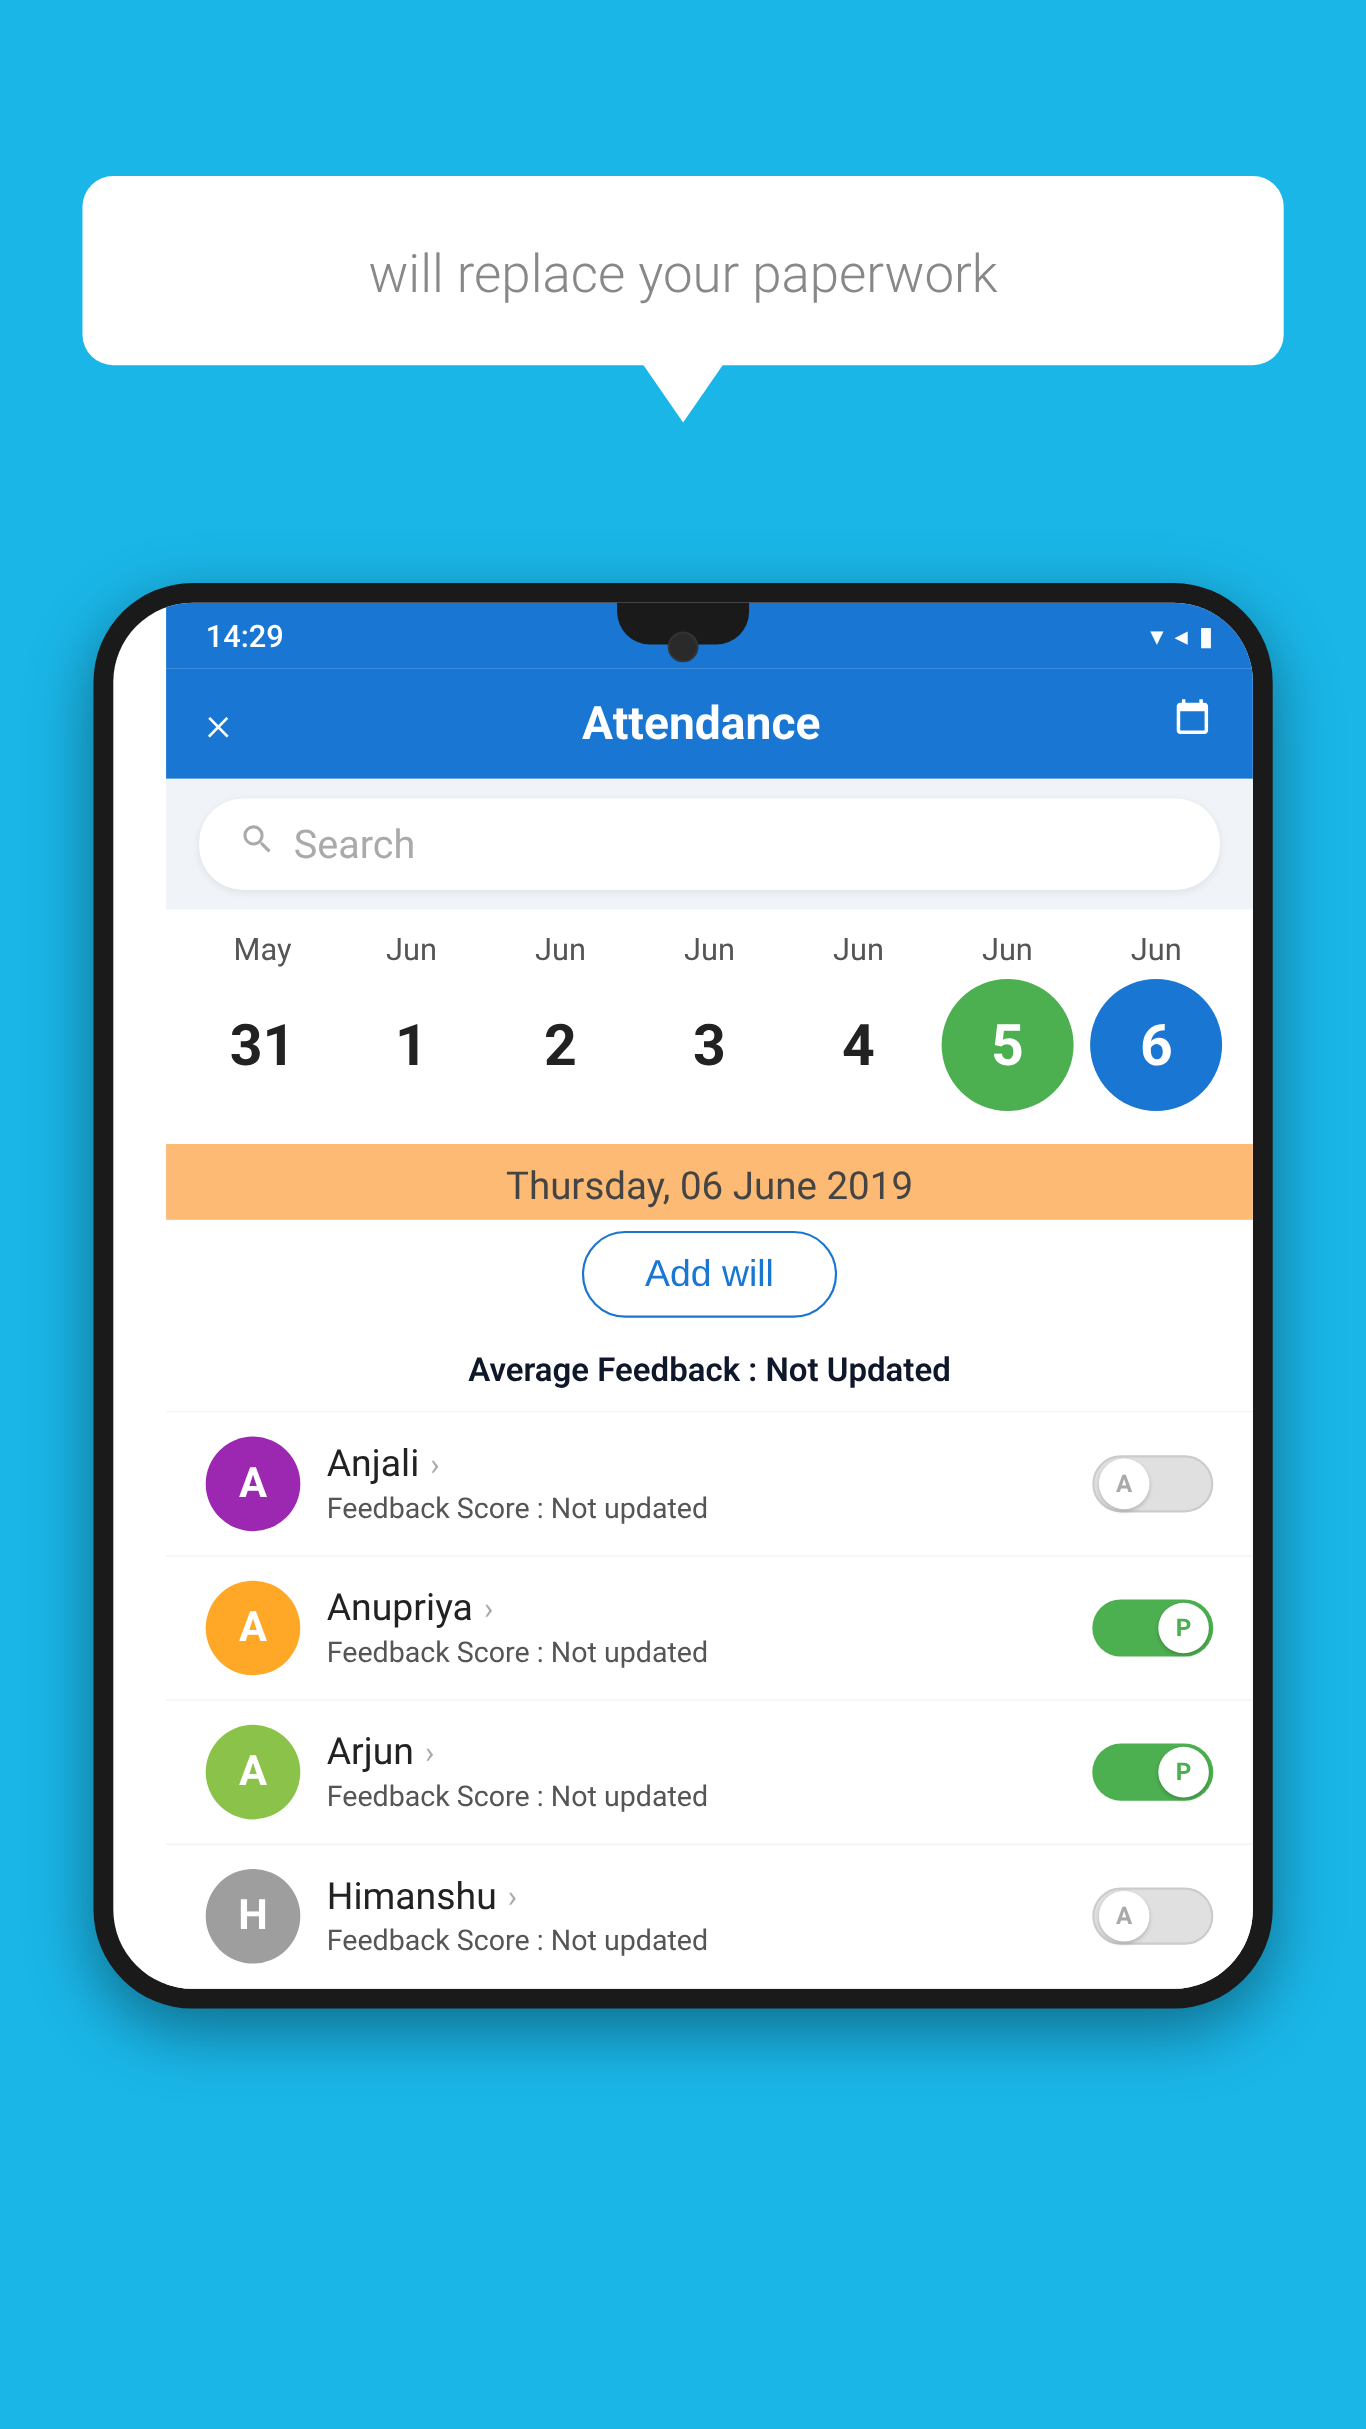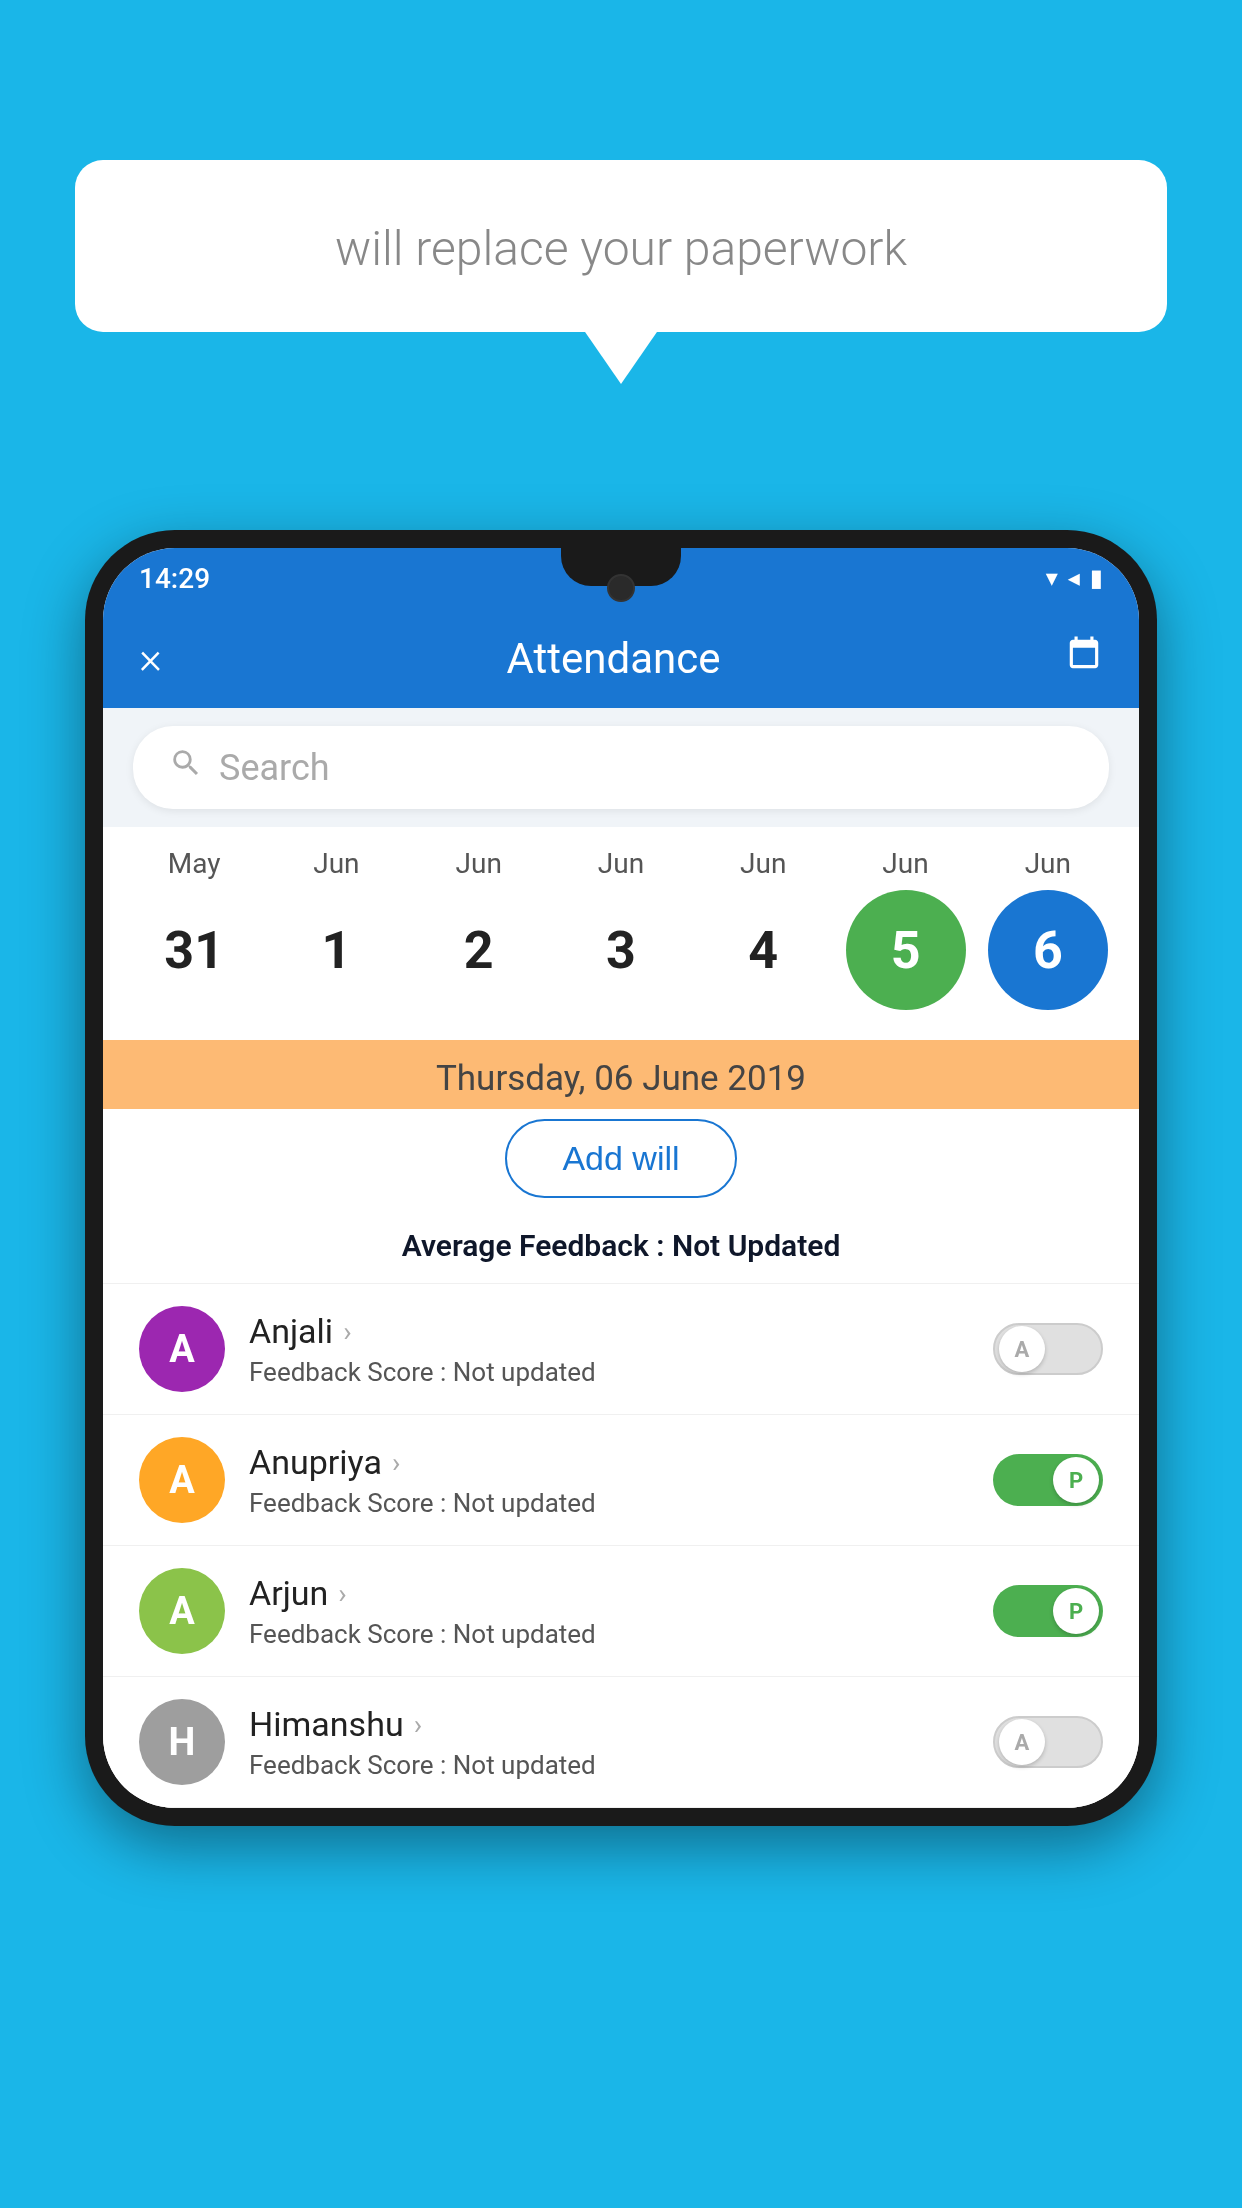--- a/index.html
+++ b/index.html
@@ -87,20 +87,21 @@
       background: #2a2a2a;
       border-radius: 50%;
       border: 2px solid #333;
     }
     
     .phone-screen {
       background: white;
       border-radius: 72px;
       overflow: hidden;
       position: relative;
+      padding-left: 48px;
     }
 
     
     .status-bar {
       background: #1976d2;
       height: 60px;
       display: flex;
       align-items: center;
       justify-content: space-between;
       padding: 0 36px;
@@ -131,21 +132,21 @@
     }
     .header-close {
       color: white;
       font-size: 44px;
       font-weight: 300;
       cursor: pointer;
     }
     .header-title {
       color: white;
       font-size: 42px;
-      font-weight: 400;
+      font-weight: 700;
     }
     .header-calendar {
       color: white;
       font-size: 38px;
     }
 
     
     .search-bar-container {
       background: #f0f4f8;
       padding: 18px 30px;

